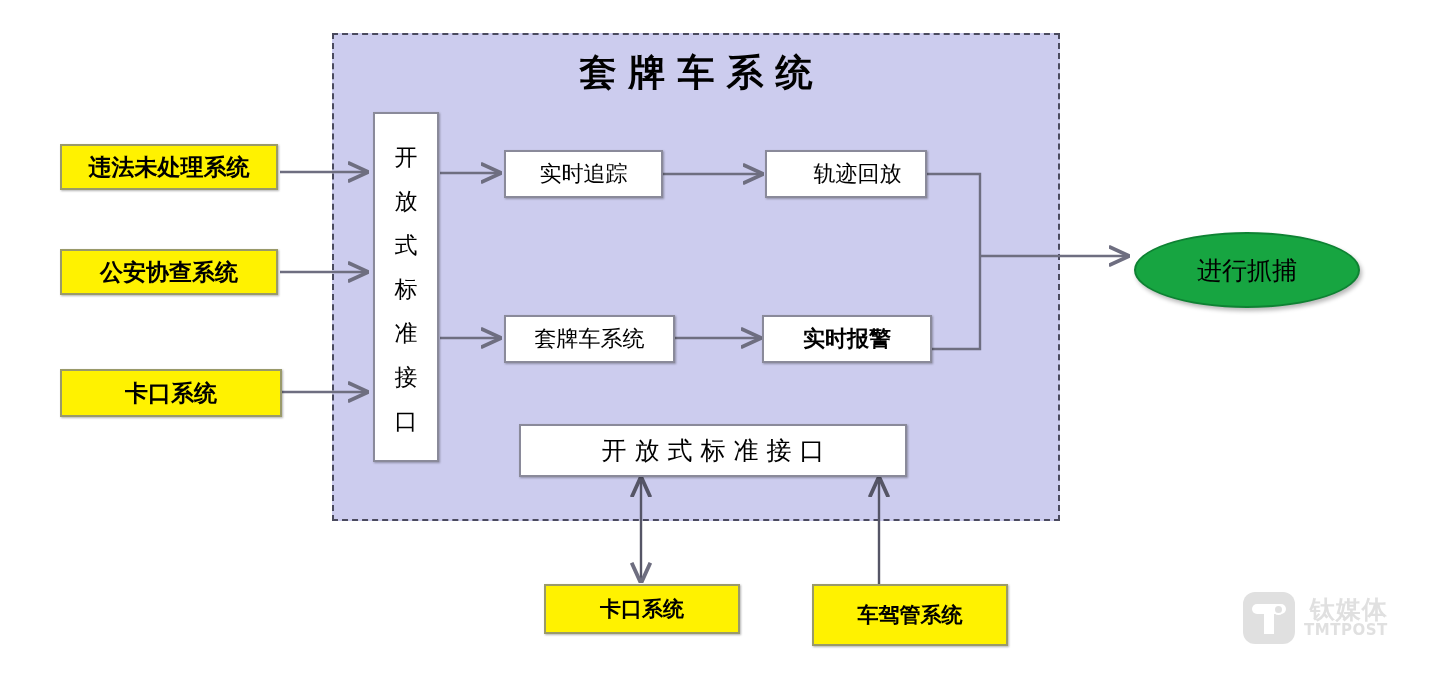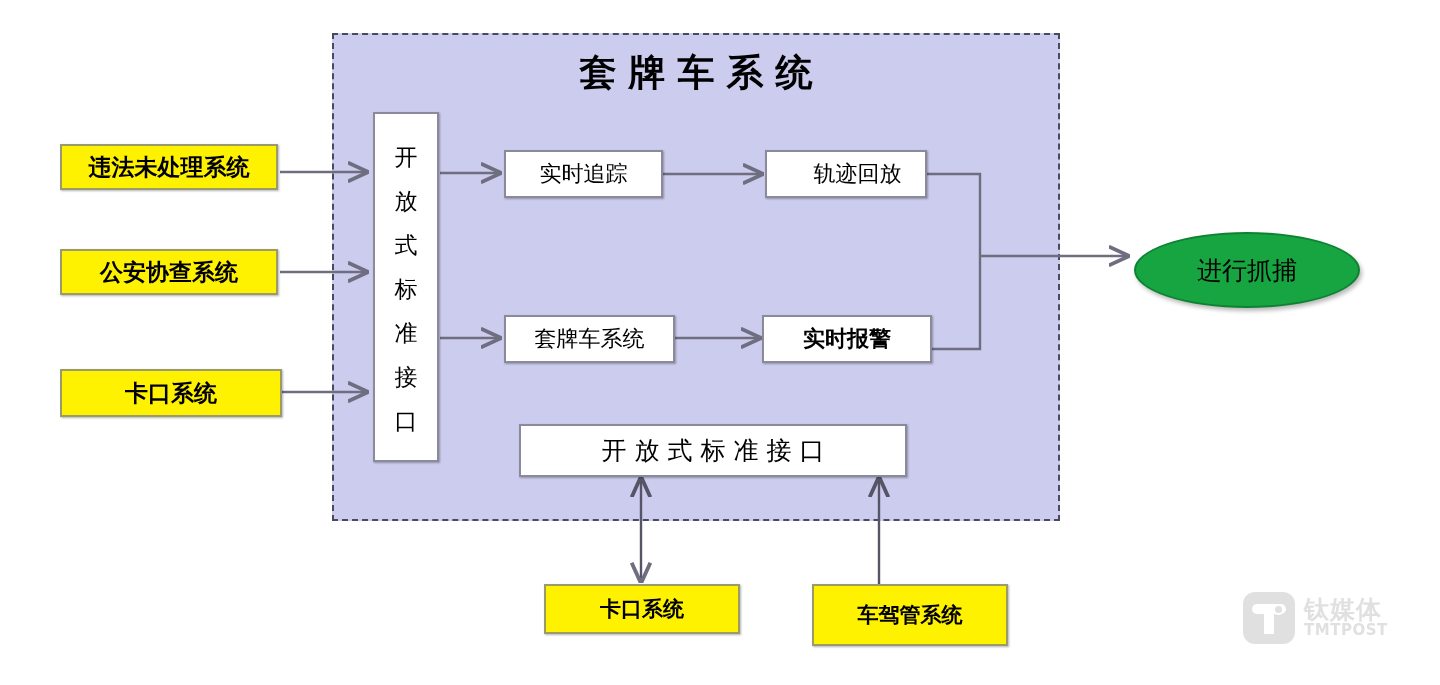--- a/index.html
+++ b/index.html
@@ -151,20 +151,21 @@
   .wm-text {
     display: flex;
     flex-direction: column;
     line-height: 1.05;
   }
   .wm-cn {
     font-size: 25px;
     font-weight: bold;
     color: #b6b6b6;
     letter-spacing: 1px;
+    text-align: right;
   }
   .wm-en {
     font-size: 15px;
     font-weight: bold;
     color: #b6b6b6;
     letter-spacing: 0.5px;
   }
 </style>
 </head>
 <body>

